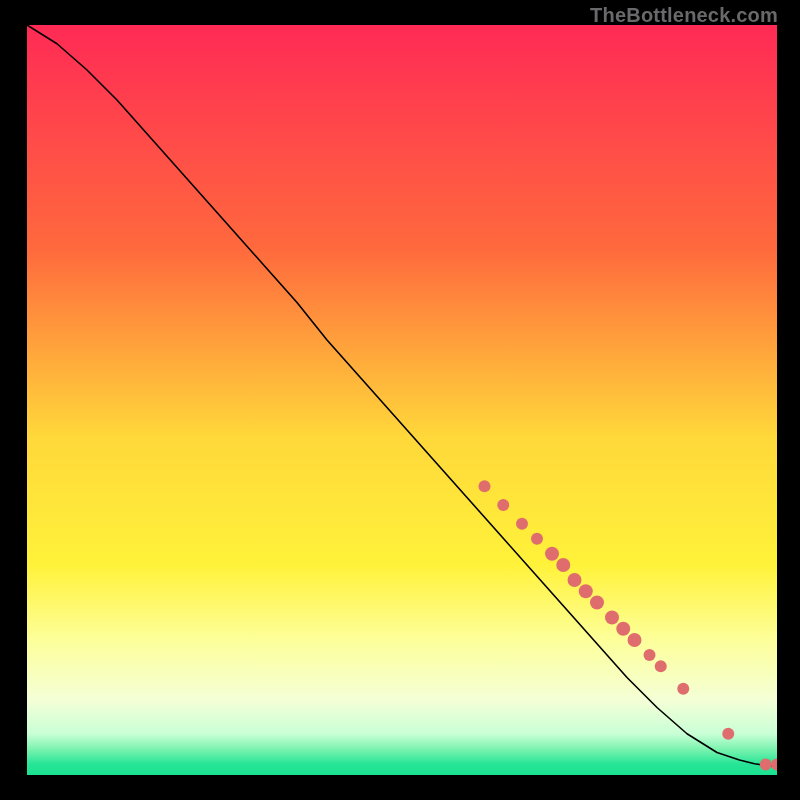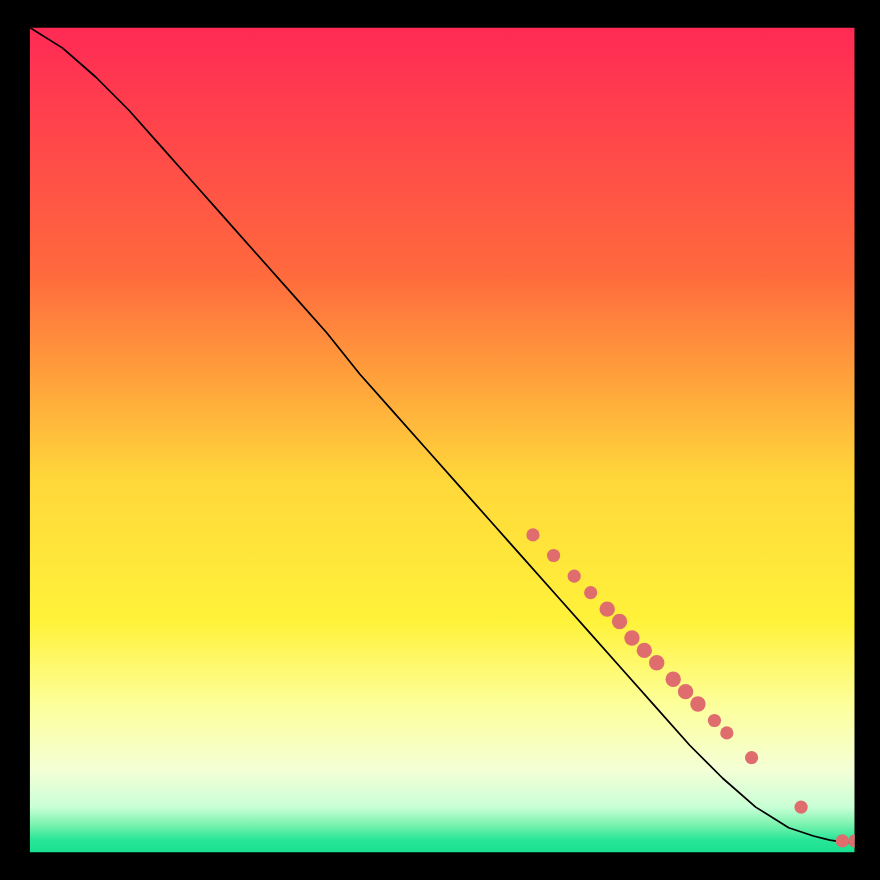--- a/index.html
+++ b/index.html
@@ -32,20 +32,21 @@
     font-weight: 600;
     color: #69696b;
     letter-spacing: 0.2px;
   }
   svg { display: block; }
 </style>
 </head>
 <body>
 
 <div class="stage">
+  <div class="watermark">TheBottleneck.com</div>
 
   <svg class="plot" viewBox="0 0 750 750" preserveAspectRatio="none">
     <defs>
       <linearGradient id="bg-grad" x1="0" y1="0" x2="0" y2="1">
 
       <stop offset="0%" stop-color="#ff2a55"></stop>
           <stop offset="30%" stop-color="#ff6a3d"></stop>
           <stop offset="55.00000000000001%" stop-color="#ffd83a"></stop>
           <stop offset="72%" stop-color="#fff23a"></stop>
           <stop offset="82%" stop-color="#fdff9a"></stop>

